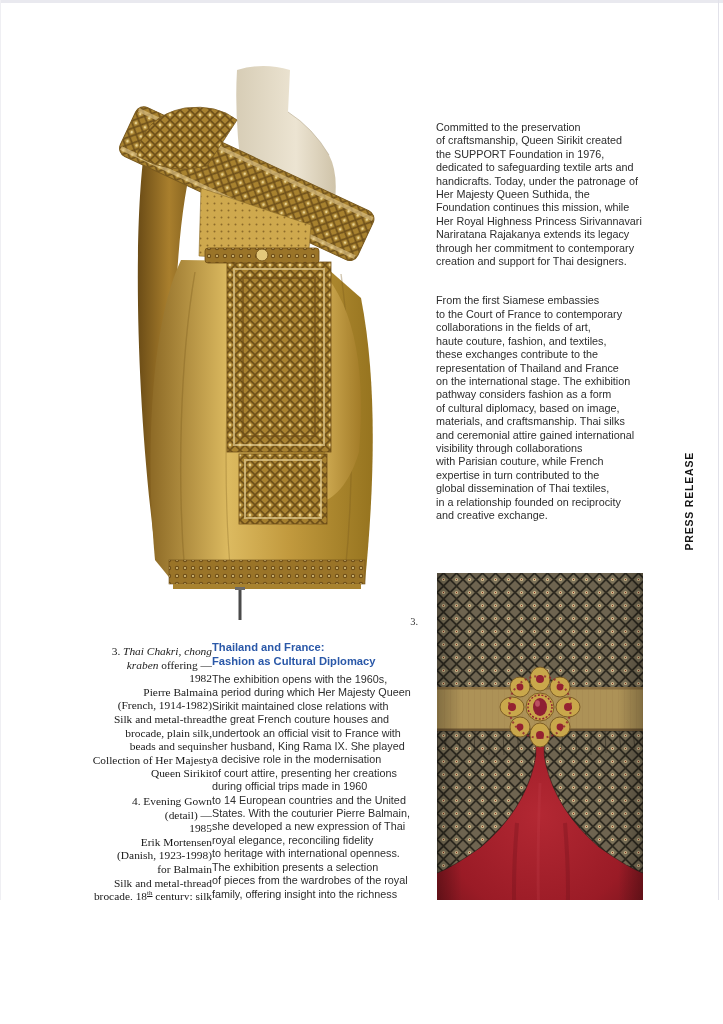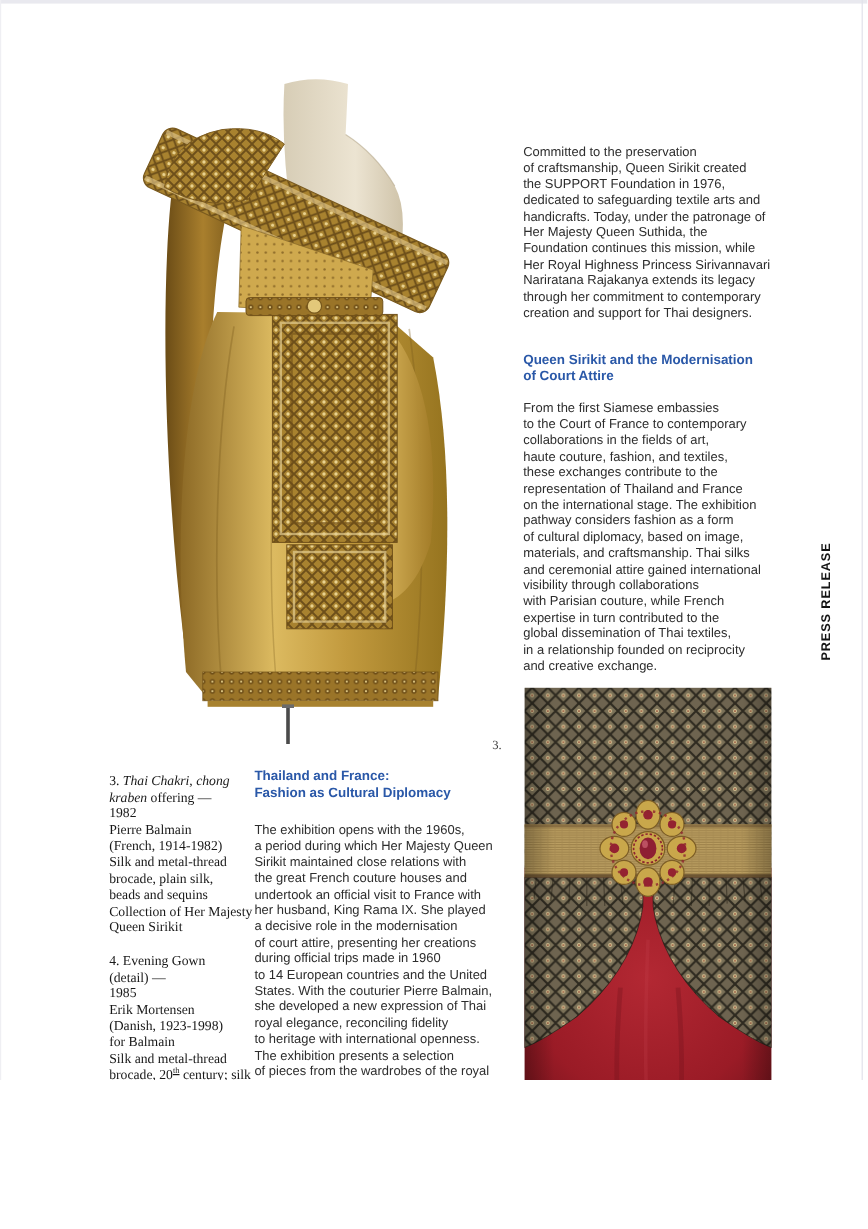--- a/index.html
+++ b/index.html
@@ -12,24 +12,24 @@
 
   .sans{font-size:10.8px;line-height:13.4px;color:#2d2d2d;}
   .pre{white-space:pre-line;}
   .heading{font-weight:bold;color:var(--heading_blue,#2a58a8);font-size:11.2px;line-height:13.5px;
            margin:0 0 13px 0;white-space:pre-line;}
   .para{margin:0;}
 
   .col-right{position:absolute;left:436px;top:121px;width:231px;}
   .col-right .intro{margin:0 0 26px 0;}
   .col-mid{position:absolute;left:212px;top:641px;width:215px;}
-  .col-mid .heading{margin:0 0 18px 0;}
+  .col-mid .heading{margin:0 0 5px 0;}
   .col-cap{position:absolute;left:78px;top:645px;width:134px;}
   .serif{font-family:"Liberation Serif","DejaVu Serif",serif;font-size:11.4px;line-height:13.6px;color:#181818;}
-  .cap{margin:0 0 14px 13px;}
+  .cap{margin:0 0 14px 0;text-align:right;}
   .cap sup{font-size:7px;line-height:0;text-decoration:underline;}
 
   .fig-marker{position:absolute;font-family:"Liberation Serif",serif;font-size:10.5px;color:#3a3a3a;}
   .fig-marker.m3{left:398px;top:616px;width:20px;text-align:right;}
   .fig-marker.m4{left:618px;top:944px;width:20px;text-align:right;}
 
   .press{position:absolute;left:683px;top:452px;writing-mode:vertical-rl;transform:rotate(180deg);
          font-weight:bold;font-size:10.5px;letter-spacing:0.8px;color:#141414;}
 
   .fig3-box{position:absolute;left:85px;top:60px;width:335px;height:560px;}
@@ -125,22 +125,20 @@
 of craftsmanship, Queen Sirikit created
 the SUPPORT Foundation in 1976,
 dedicated to safeguarding textile arts and
 handicrafts. Today, under the patronage of
 Her Majesty Queen Suthida, the
 Foundation continues this mission, while
 Her Royal Highness Princess Sirivannavari
 Nariratana Rajakanya extends its legacy
 through her commitment to contemporary
 creation and support for Thai designers.</p>
-    <h2 class="heading">Queen Sirikit and the Modernisation
-of Court Attire</h2>
     <p class="para pre">From the first Siamese embassies
 to the Court of France to contemporary
 collaborations in the fields of art,
 haute couture, fashion, and textiles,
 these exchanges contribute to the
 representation of Thailand and France
 on the international stage. The exhibition
 pathway considers fashion as a form
 of cultural diplomacy, based on image,
 materials, and craftsmanship. Thai silks
@@ -184,21 +182,21 @@
 brocade, plain silk,
 beads and sequins
 Collection of Her Majesty
 Queen Sirikit</span></p>
     <p class="serif cap"><span class="pre">4. Evening Gown
 (detail) —
 1985
 Erik Mortensen
 (Danish, 1923-1998)
 for Balmain
-Silk and metal-thread</span><br><span>brocade, 20</span><sup>th</sup><span> century; silk</span><br><span class="pre">Collection of Her Majesty
+Silk and metal-thread</span><br><span>brocade, 18</span><sup>th</sup><span> century; silk</span><br><span class="pre">Collection of Her Majesty
 Queen Sirikit</span></p>
   </div>
 
   <div class="fig-marker m3">3.</div>
   <div class="fig-marker m4">4.</div>
 
   <div class="press">PRESS RELEASE</div>
 
   <div class="fig4-box" role="img" aria-label="Detail of brocade gown with woven gold belt, jewelled brooch and red silk drape">
     <svg viewBox="0 0 206 368" xmlns="http://www.w3.org/2000/svg">

